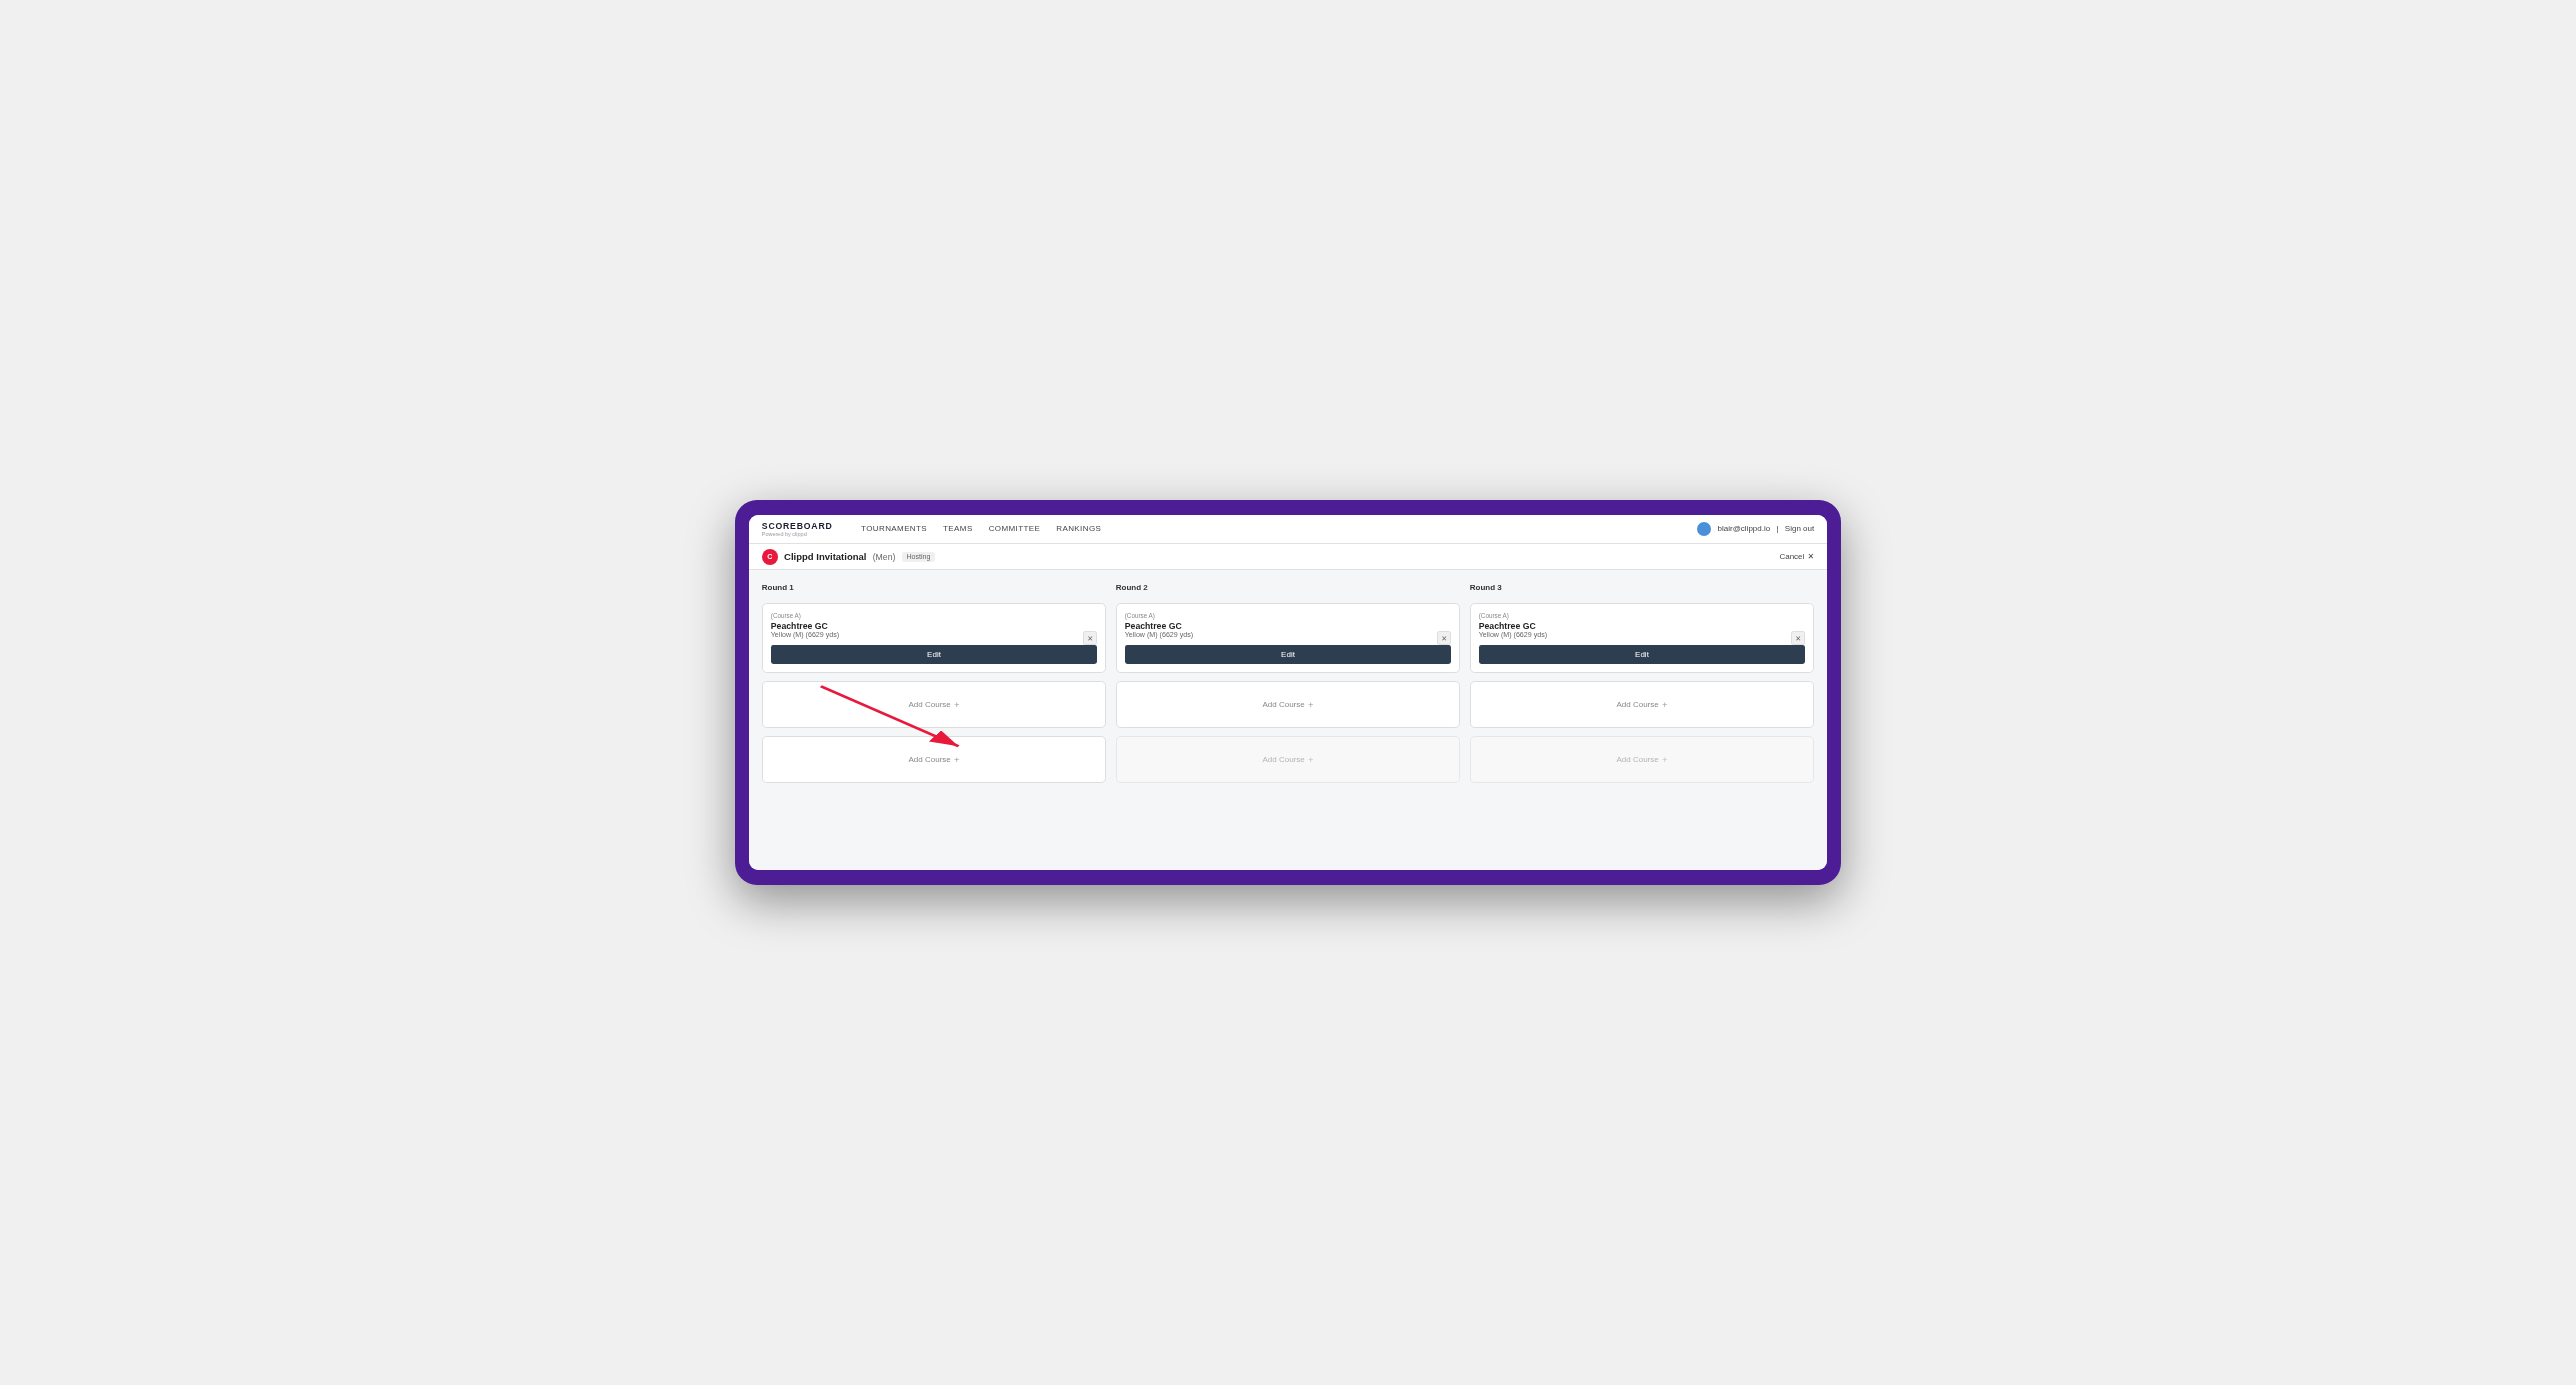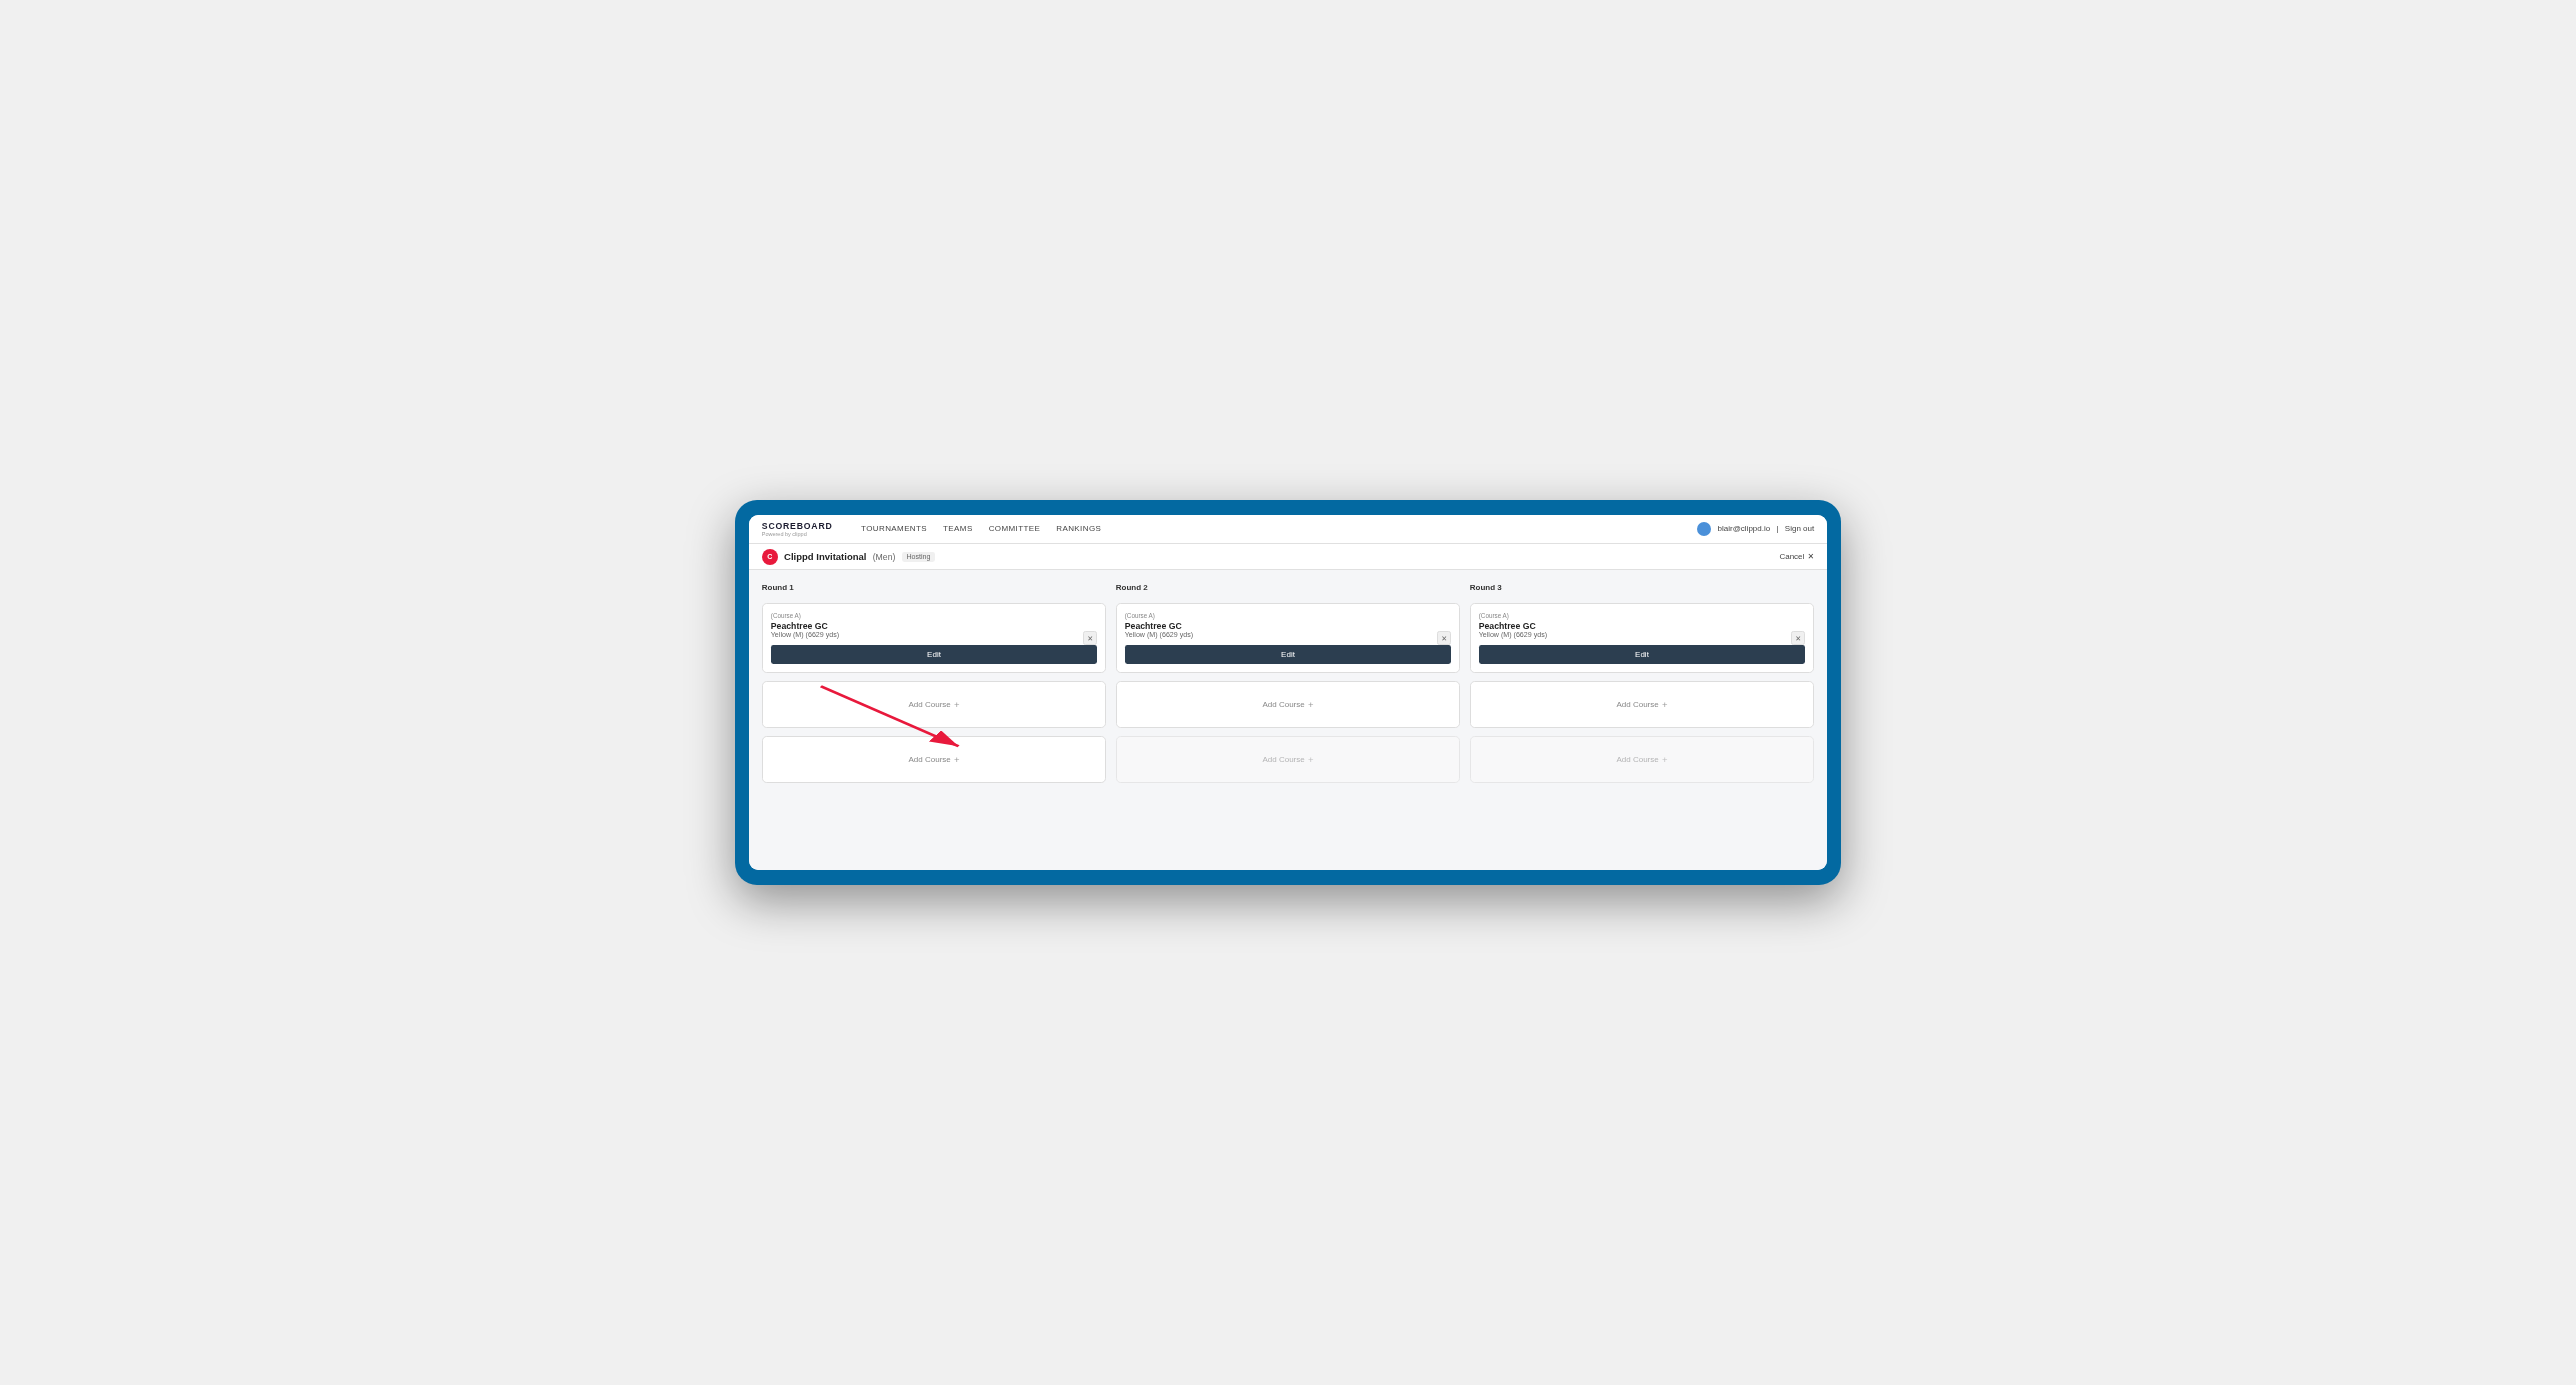--- a/index.html
+++ b/index.html
@@ -16,21 +16,21 @@
     .page-wrapper {
       display: flex;
       align-items: center;
       gap: 32px;
       width: 100%;
       max-width: 1106px;
     }
 
     .tablet-frame {
       flex: 1;
-      background: #0369a1;
+      background: #4c1d95;
       border-radius: 22px;
       padding: 14.2px;
       box-shadow: 0 16px 47px rgba(0,0,0,0.4);
       position: relative;
     }
 
     .tablet-inner {
       background: #fff;
       border-radius: 9.5px;
       overflow: hidden;

